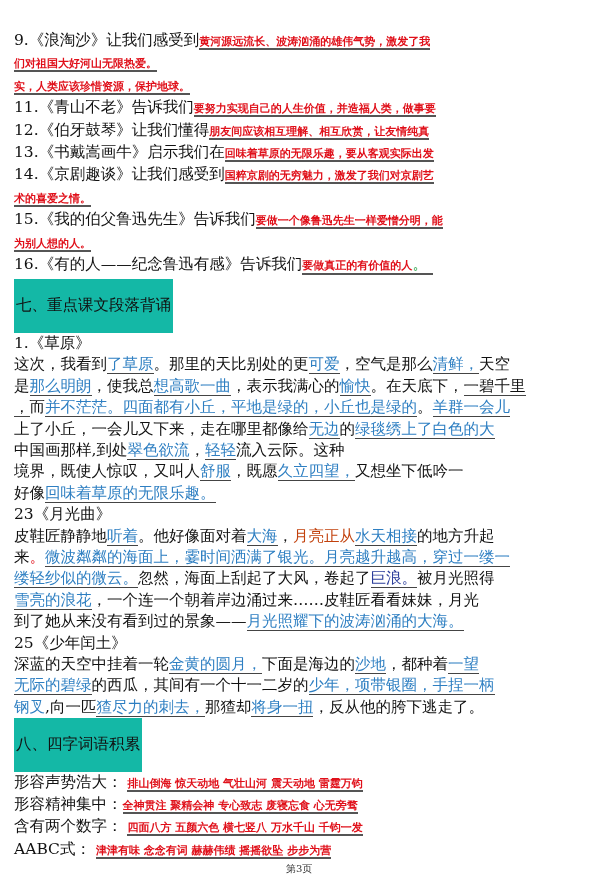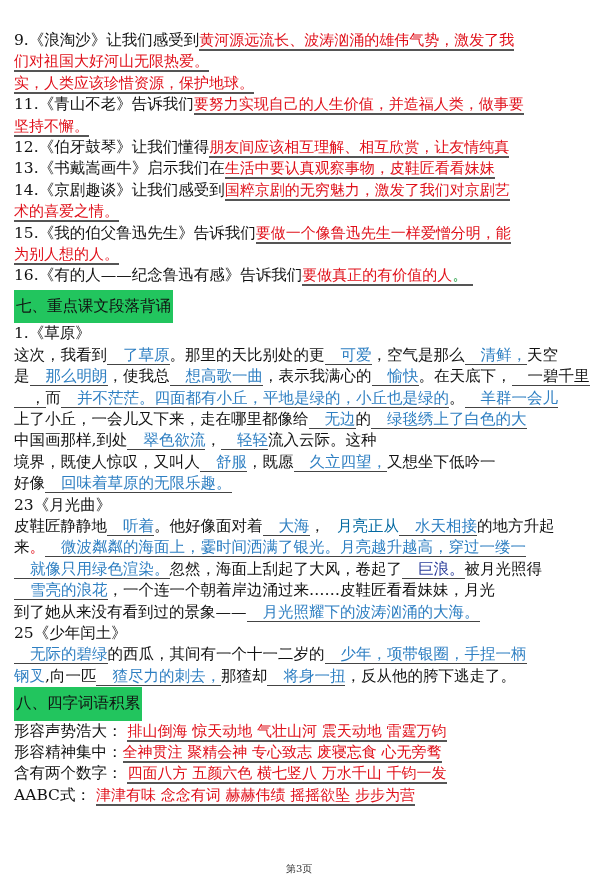--- a/index.html
+++ b/index.html
@@ -1,63 +1,63 @@
 <!DOCTYPE html>
 <html><head>
 <meta charset="utf-8">
 <style>
   html, body { margin:0; padding:0; background:#fff; }
   body { width:610px; height:879px; position:relative; overflow:hidden;
          font-family:"DejaVu Serif", "Liberation Serif", serif; color:#111; }
   .page { position:absolute; left:14px; top:30px; width:585px; font-size:15.5px; line-height:21.4px; }
   .line { white-space:nowrap; }
-  .red { color:#e0101a; font-family:"DejaVu Sans", "Liberation Sans", sans-serif; font-weight:normal; font-size:15px; }
+  .red { color:#e0101a; font-family:"DejaVu Sans", "Liberation Sans", sans-serif; font-weight:bold; font-size:11px; }
   .blue { color:#2e7fc2; }
-  .brown { color:#0369a1;margin-left:12px; }
+  .brown { color:#c2410c; }
   .ul { border-bottom:2px solid #555; }
-  .ulb { border-bottom:1.5px solid #444;padding-left:16px; }
-  .hdr { background:#22c55e; display:inline-block; padding:6px 2px; }
+  .ulb { border-bottom:1.5px solid #444; }
+  .hdr { background:#14b8a6; display:inline-block; padding:16px 2px; }
   .footer { position:absolute; left:286px; top:862px; font-size:10px; color:#333; }
 </style>
 </head>
 <body>
 
 <div class="page">
 
   <div class="line"><span>9.</span><span>《浪淘沙》</span><span>让我们感受到</span><span class="red ul">黄河源远流长、波涛汹涌的雄伟气势，激发了我</span></div>
   <div class="line"><span class="red ul">们对祖国大好河山无限热爱。</span></div>
   <div class="line"><span class="red ul">实，人类应该珍惜资源，保护地球。</span></div>
   <div class="line"><span>11.</span><span>《青山不老》</span><span>告诉我们</span><span class="red ul">要努力实现自己的人生价值，并造福人类，做事要</span></div>
-  <div class="line"><span class="red ul">坚持不懈。</span></div>
   <div class="line"><span>12.</span><span>《伯牙鼓琴》</span><span>让我们懂得</span><span class="red ul">朋友间应该相互理解、相互欣赏，让友情纯真</span></div>
-  <div class="line"><span>13.</span><span>《书戴嵩画牛》</span><span>启示我们在</span><span class="red ul">生活中要认真观察事物，皮鞋匠看看妹妹</span></div>
+  <div class="line"><span>13.</span><span>《书戴嵩画牛》</span><span>启示我们在</span><span class="red ul">回味着草原的无限乐趣，要从客观实际出发</span></div>
   <div class="line"><span>14.</span><span>《京剧趣谈》</span><span>让我们感受到</span><span class="red ul">国粹京剧的无穷魅力，激发了我们对京剧艺</span></div>
   <div class="line"><span class="red ul">术的喜爱之情。</span></div>
   <div class="line"><span>15.</span><span>《我的伯父鲁迅先生》</span><span>告诉我们</span><span class="red ul">要做一个像鲁迅先生一样爱憎分明，能</span></div>
   <div class="line"><span class="red ul">为别人想的人。</span></div>
   <div class="line"><span>16.</span><span>《有的人——纪念鲁迅有感》</span><span>告诉我们</span><span class="ul"><span class="red">要做真正的有价值的人</span><span style="color:#1a9a3a">。</span>&nbsp;</span></div>
 
   <div class="line" style="margin-top:3px"><span class="hdr">七、重点课文段落背诵</span></div>
   <div class="line">1.《草原》</div>
   <div class="line"><span>这次，我看到</span><span class="blue ulb">了草原</span><span>。那里的天比别处的更</span><span class="blue ulb">可爱</span><span>，空气是那么</span><span class="blue ulb">清鲜，</span><span>天空</span></div>
   <div class="line"><span>是</span><span class="blue ulb">那么明朗</span><span>，使我总</span><span class="blue ulb">想高歌一曲</span><span>，表示我满心的</span><span class="blue ulb">愉快</span><span>。在天底下，</span><span class="ulb">一碧千里</span></div>
   <div class="line"><span class="ulb">，</span><span>而</span><span class="blue ulb">并不茫茫。四面都有小丘，平地是绿的，小丘也是绿的</span><span>。</span><span class="blue ulb">羊群一会儿</span></div>
   <div class="line"><span>上了小丘，一会儿又下来，走在哪里都像给</span><span class="blue ulb">无边</span><span>的</span><span class="blue ulb">绿毯绣上了白色的大</span></div>
   <div class="line"><span>中国画那样,到处</span><span class="blue ulb">翠色欲流</span><span>，</span><span class="blue ulb">轻轻</span><span>流入云际。这种</span></div>
   <div class="line"><span>境界，既使人惊叹，又叫人</span><span class="blue ulb">舒服</span><span>，既愿</span><span class="blue ulb">久立四望，</span><span>又想坐下低吟一</span></div>
   <div class="line"><span>好像</span><span class="blue ulb">回味着草原的无限乐趣。</span></div>
 
   <div class="line">23《月光曲》</div>
   <div class="line"><span>皮鞋匠静静地</span><span class="blue ulb">听着</span><span>。他好像面对着</span><span class="blue ulb">大海</span><span>，</span><span class="brown">月亮正从</span><span class="blue ulb">水天相接</span><span>的地方升起</span></div>
   <div class="line"><span>来</span><span style="color:#e0101a">。</span><span class="blue ulb">微波粼粼的海面上，霎时间洒满了银光。月亮越升越高，穿过一缕一</span></div>
-  <div class="line"><span class="blue ulb">就像只用绿色渲染。</span><span>忽然，海面上刮起了大风，卷起了</span><span class="ulb" style="color:#2a3c9a">巨浪。</span><span>被月光照得</span></div>
+  <div class="line"><span class="blue ulb">缕轻纱似的微云。</span><span>忽然，海面上刮起了大风，卷起了</span><span class="ulb" style="color:#2a3c9a">巨浪。</span><span>被月光照得</span></div>
   <div class="line"><span class="blue ulb">雪亮的浪花</span><span>，一个连一个朝着岸边涌过来……皮鞋匠看看妹妹，月光</span></div>
   <div class="line"><span>到了她从来没有看到过的景象——</span><span class="blue ulb">月光照耀下的波涛汹涌的大海。</span></div>
 
   <div class="line">25《少年闰土》</div>
+  <div class="line"><span>深蓝的天空中挂着一轮</span><span class="blue ulb">金黄的圆月，</span><span>下面是海边的</span><span class="blue ulb">沙地</span><span>，都种着</span><span class="blue ulb">一望</span></div>
   <div class="line"><span class="blue ulb">无际的碧绿</span><span>的西瓜，其间有一个十一二岁的</span><span class="blue ulb">少年，项带银圈，手捏一柄</span></div>
   <div class="line"><span class="blue">钢叉</span><span>,向一匹</span><span class="blue ulb">猹尽力的刺去，</span><span>那猹却</span><span class="blue ulb">将身一扭</span><span>，反从他的胯下逃走了。</span></div>
 
   <div class="line"><span class="hdr">八、四字词语积累</span></div>
   <div class="line"><span>形容声势浩大：</span> <span class="red ul">排山倒海 惊天动地 气壮山河 震天动地 雷霆万钧</span></div>
   <div class="line"><span>形容精神集中：</span><span class="red ul">全神贯注 聚精会神 专心致志 废寝忘食 心无旁骛</span></div>
   <div class="line"><span>含有两个数字：</span> <span class="red ul">四面八方 五颜六色 横七竖八 万水千山 千钧一发</span></div>
   <div class="line"><span>AABC式：</span> <span class="red ul">津津有味 念念有词 赫赫伟绩 摇摇欲坠 步步为营</span></div>
 
 </div>

